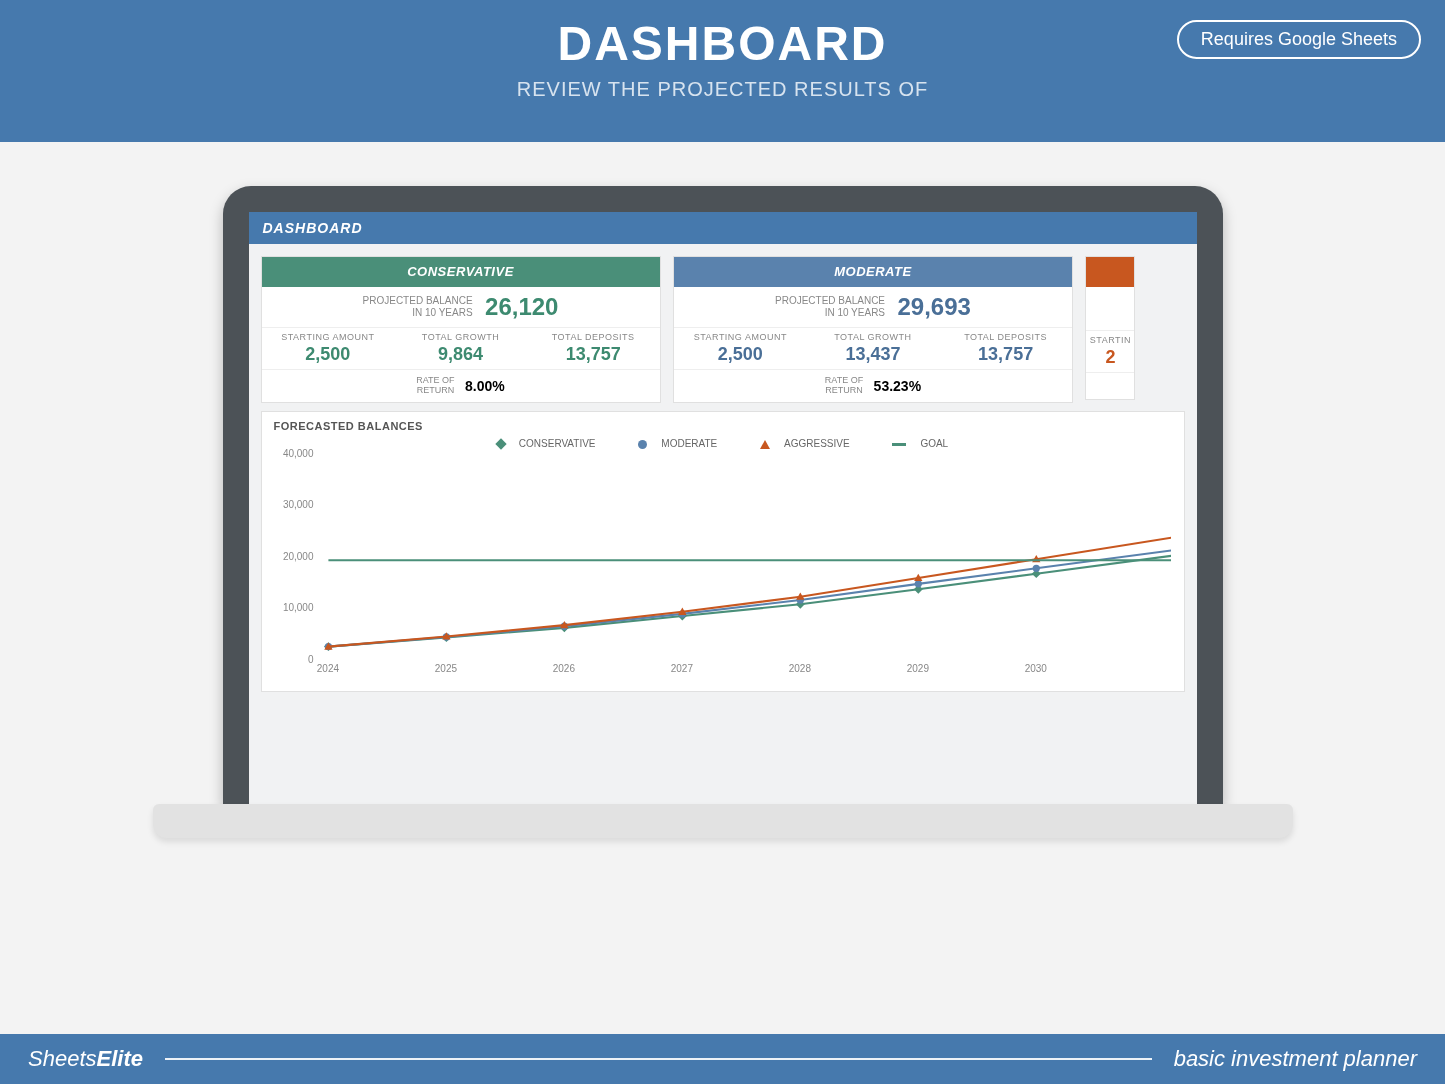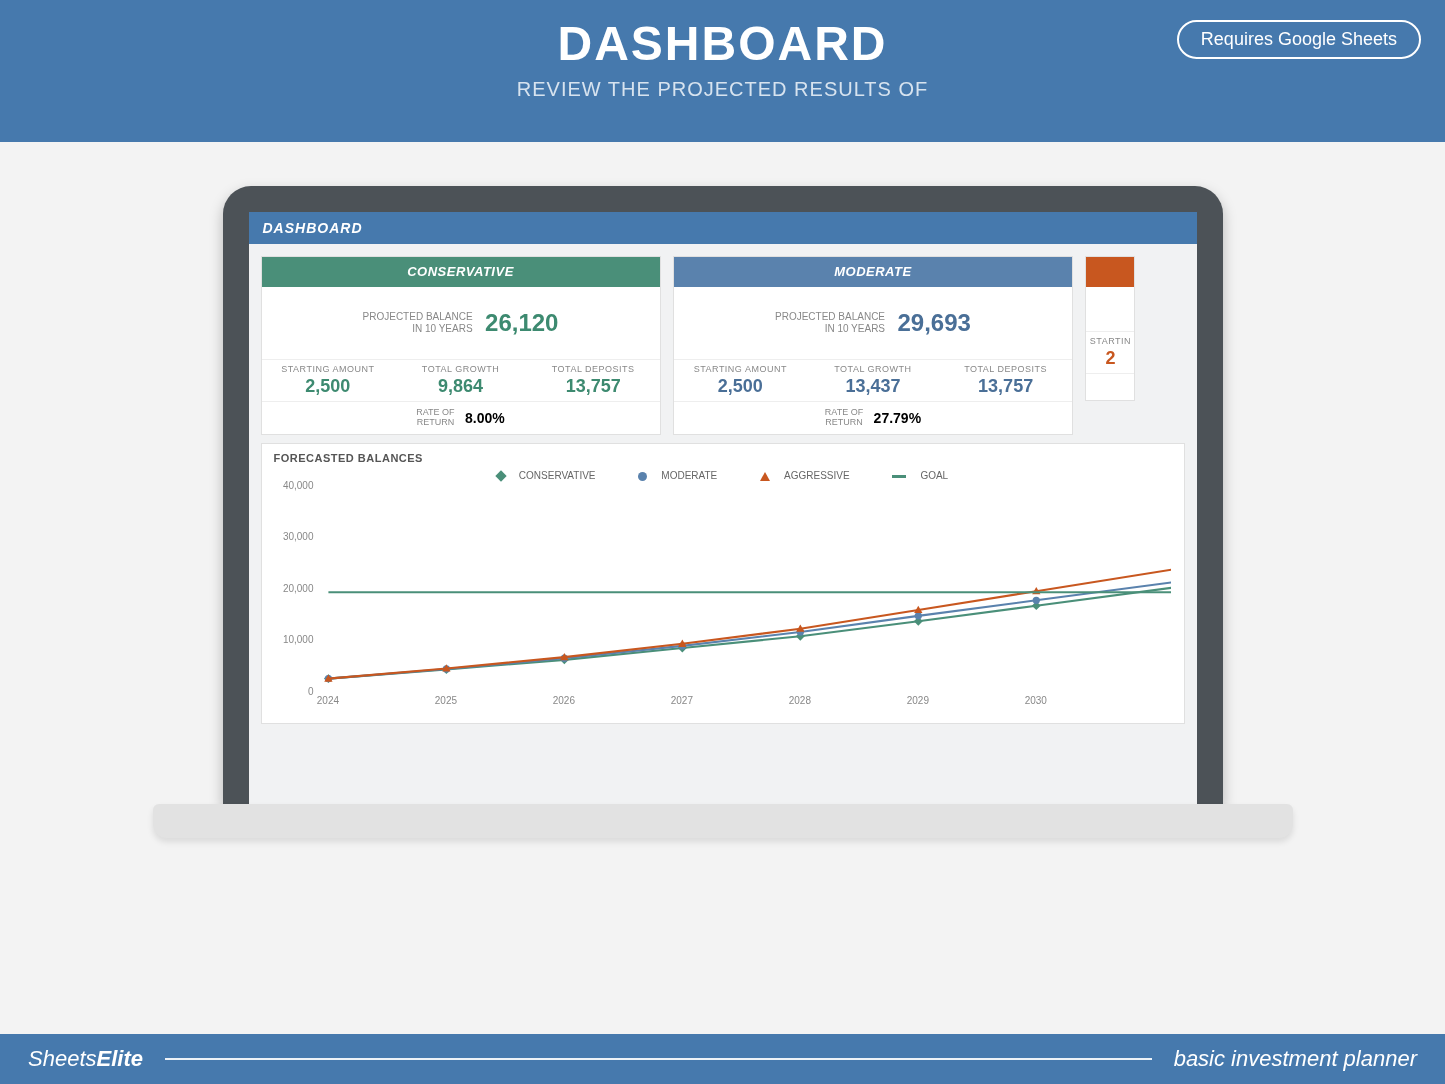--- a/index.html
+++ b/index.html
@@ -109,21 +109,21 @@
     font-size:13px;
     letter-spacing:.5px;
     color:#fff;
     font-style:italic;
   }
   .card-title.conservative{background:#4a8f79;}
   .card-title.moderate{background:#5a82ad;}
   .card-title.aggressive{background:#c8571f;}
   .proj-row {
     text-align:center;
-    padding:22px 0;
+    padding:6px 0;
     border-bottom:1px solid #eee;
   }
   .proj-label {
     display:inline-block;
     font-size:10px;
     color:#888;
     text-align:right;
     line-height:1.2;
     vertical-align:middle;
     margin-right:8px;
@@ -260,21 +260,21 @@
                   <div class="stat-lbl">TOTAL GROWTH</div>
                   <div class="stat-val">13,437</div>
                 </div>
               <div class="stat">
                   <div class="stat-lbl">TOTAL DEPOSITS</div>
                   <div class="stat-val">13,757</div>
                 </div>
             </div>
             <div class="ror-row">
               <span class="ror-lbl"><span>RATE OF</span><br><span>RETURN</span></span>
-              <span class="ror-val">27.79%</span>
+              <span class="ror-val">53.23%</span>
             </div>
           </div>
 
           
           <div class="scenario-card aggressive partial">
             <div class="card-title aggressive"></div>
             <div class="proj-row" style="height:44px"></div>
             <div class="stats-row">
               <div class="stat">
                   <div class="stat-lbl">STARTIN</div>

